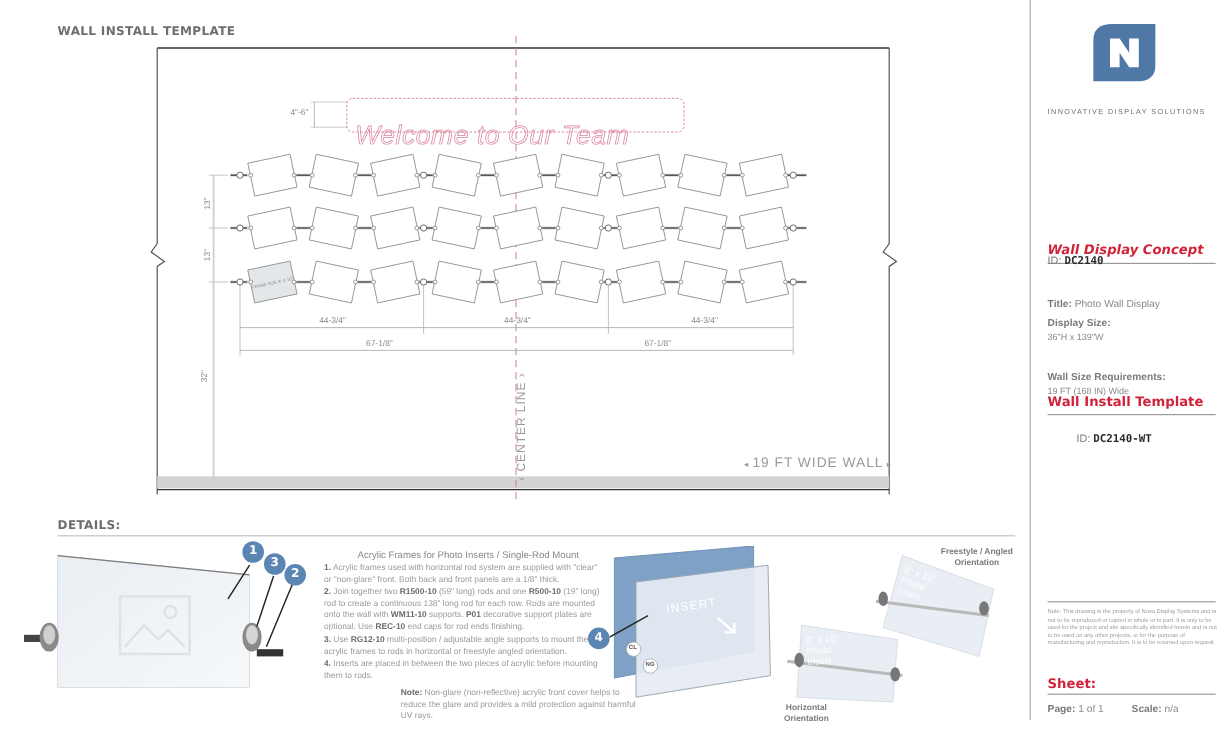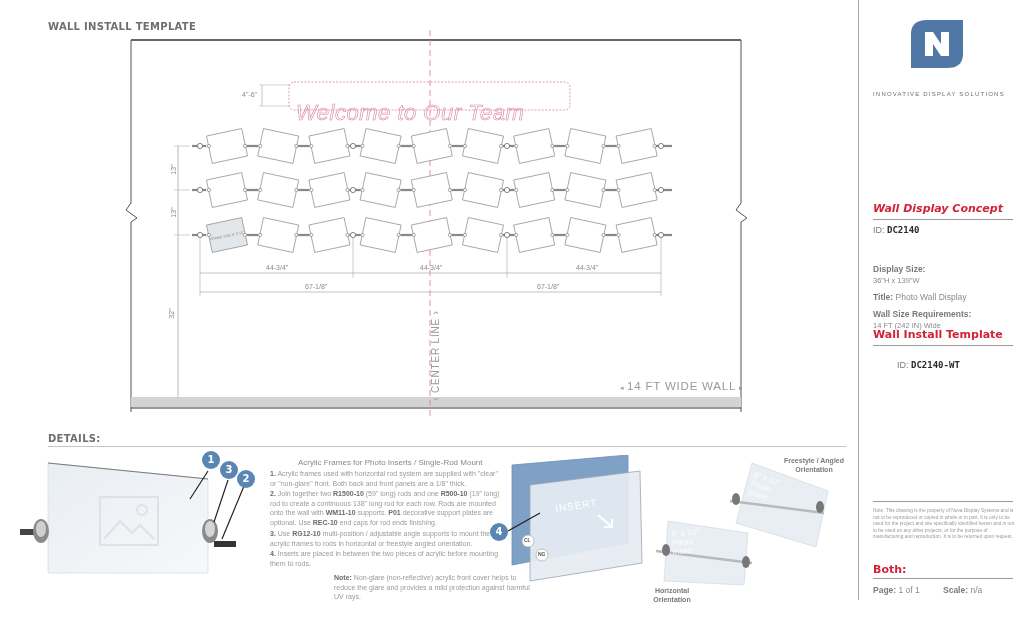--- a/index.html
+++ b/index.html
@@ -255,21 +255,21 @@
 <div class="abs small" style="left:420px; top:264px;">44-3/4"</div>
 <div class="abs small" style="left:576px; top:264px;">44-3/4"</div>
 <div class="abs small" style="left:305px; top:283px;">67-1/8"</div>
 <div class="abs small" style="left:537px; top:283px;">67-1/8"</div>
 
 <div class="abs" style="left:380px; top:350px; width:110px; transform:rotate(-90deg); font-size:10px; color:#9a9a9a; letter-spacing:0.8px; text-align:center;">
   <span>‹ </span><span>CENTER LINE</span><span> ›</span>
 </div>
 
 <div class="abs" style="left:620px; top:380px; font-size:11.5px; color:#9a9a9a; letter-spacing:0.8px;">
-  <span style="font-size:7px;">◂ </span><span>14 FT WIDE WALL</span><span style="font-size:7px;"> ▸</span>
+  <span style="font-size:7px;">◂ </span><span>19 FT WIDE WALL</span><span style="font-size:7px;"> ▸</span>
 </div>
 
 <div class="abs section-title" style="left:48px; top:433px;">DETAILS:</div>
 <div class="abs" style="left:48px; top:446px; width:798px; height:1px; background:#c4c4c4;"></div>
 
 <svg class="abs" style="left:20px; top:455px;" width="250" height="120">
   <defs>
     <linearGradient id="glass" x1="0" y1="0" x2="1" y2="1">
       <stop offset="0" stop-color="#e9eef3"></stop>
       <stop offset="1" stop-color="#f6f8fa"></stop>
@@ -349,35 +349,35 @@
 <div class="right-panel">
 
   <svg class="abs" style="left:52px; top:20px;" width="52" height="48">
     <path d="M16,0 H52 V34 Q52,48 36,48 H0 V14 Q0,0 16,0 Z" fill="#4f78a6"></path>
     <path d="M14,12 H22 L30,24 V12 H38 V36 H30 L22,24 V36 H14 Z" fill="#fff"></path>
   </svg>
   <div class="abs" style="left:14px; top:91px; font-size:6px; color:#6d6d6d; letter-spacing:1.2px;">INNOVATIVE DISPLAY SOLUTIONS</div>
 
   <div class="rp-heading" style="top:202px;font-style:italic;">Wall Display Concept</div>
   <div class="rp-rule" style="top:219px;"></div>
-  <div class="id-text" style="top:225px;"><span>ID:</span> <b>DC2140</b></div>
-  <div class="rp-text" style="top:248px;margin-top:44px;"><span class="rp-label">Title:</span> <span>Photo Wall Display</span></div>
+  <div class="id-text" style="top:212px;"><span>ID:</span> <b>DC2140</b></div>
+  <div class="rp-text" style="top:248px;"><span class="rp-label">Title:</span> <span>Photo Wall Display</span></div>
   <div class="rp-text" style="top:264px;">
       <div class="rp-label">Display Size:</div>
       <div style="font-size:7.5px;">36"H x 139"W</div>
     </div>
   <div class="rp-text" style="top:309px;">
       <div class="rp-label">Wall Size Requirements:</div>
-      <div style="font-size:7.5px;">14 FT (242 IN) Wide</div>
+      <div style="font-size:7.5px;">19 FT (168 IN) Wide</div>
     </div>
 
   <div class="rp-heading" style="top:328px;">Wall Install Template</div>
   <div class="rp-rule" style="top:345px;"></div>
   <div class="id-text" style="top:360px;margin-left:24px;"><span>ID:</span> <b>DC2140-WT</b></div>
 
   <div class="rp-rule" style="top:501px;"></div>
   <div class="rp-text" style="top:508px; width:145px; font-size:4.8px; line-height:6.5px; color:#9a9a9a;">Note: This drawing is the property of Nova Display Systems and is not to be reproduced or copied in whole or in part. It is only to be used for the project and site specifically identified herein and is not to be used on any other projects, or for the purpose of manufacturing and reproduction. It is to be returned upon request.</div>
 
-  <div class="rp-heading" style="top:563px;">Both:</div>
+  <div class="rp-heading" style="top:563px;">Sheet:</div>
   <div class="rp-rule" style="top:578px;"></div>
   <div class="rp-text" style="top:585px; font-size:8.5px;"><span class="rp-label">Page:</span> <span>1 of 1</span></div>
   <div class="rp-text" style="left:84px; top:585px; font-size:8.5px;"><span class="rp-label">Scale:</span> <span>n/a</span></div>
 </div>
 
 </body></html>

